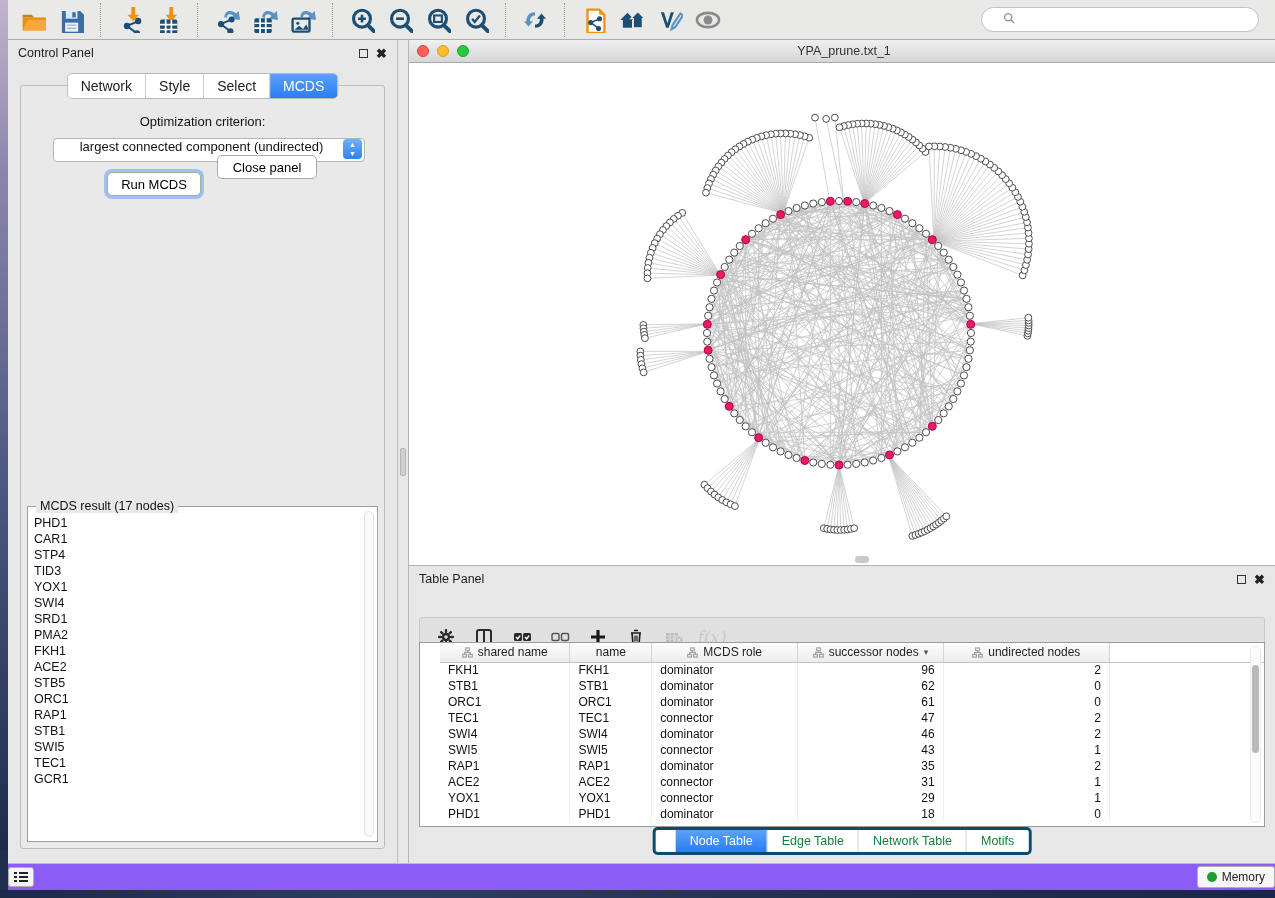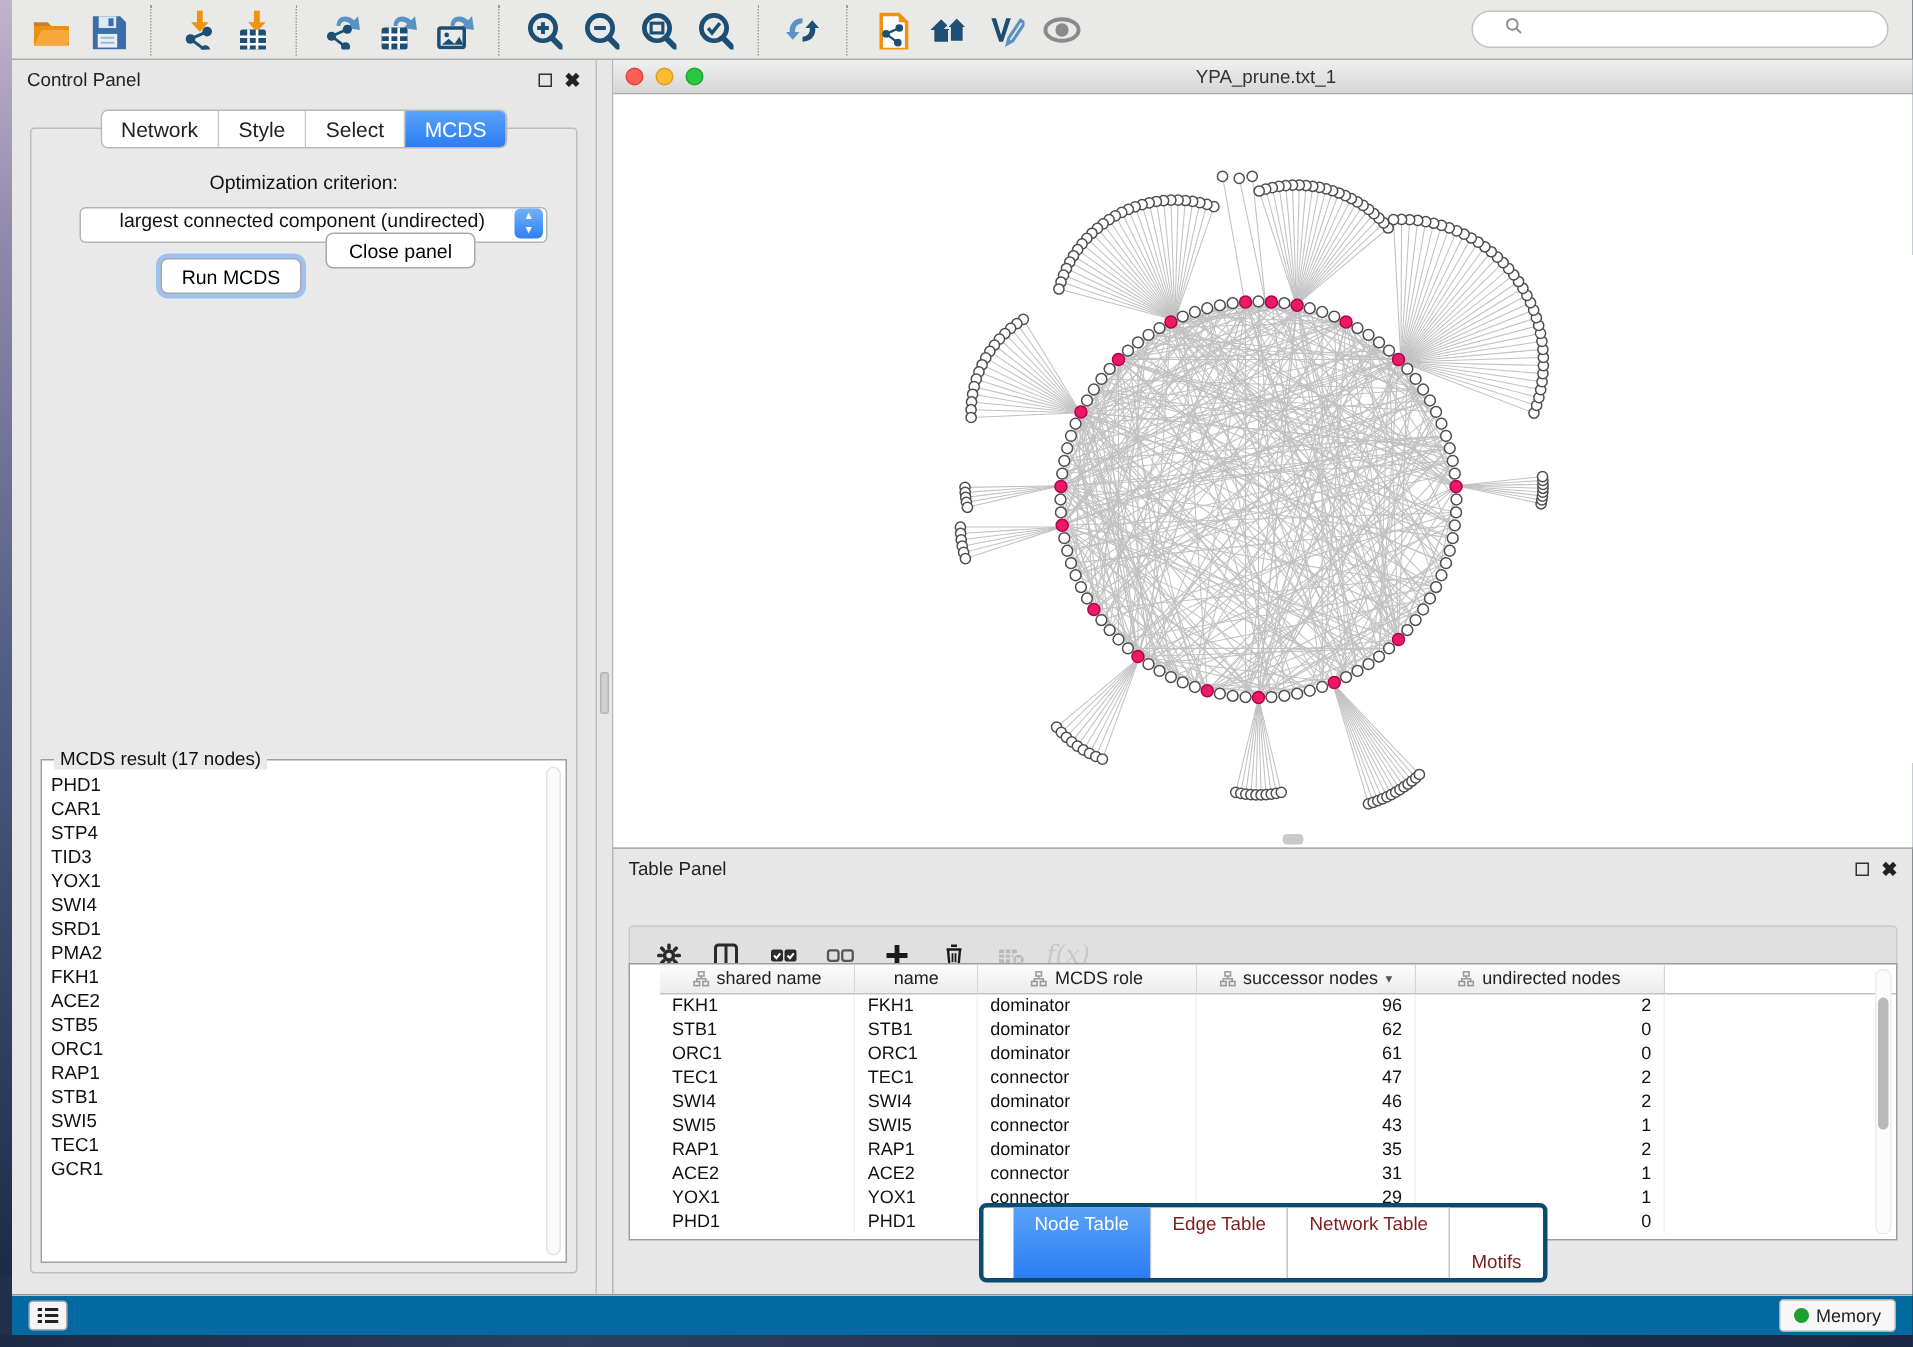--- a/index.html
+++ b/index.html
@@ -107,27 +107,27 @@
   .sort-chev { font-size:9px; color:#555; }
   #node-table td { height:16px; border-right:1px solid #f0f0f0; padding:0 8px; color:#111;
     white-space:nowrap; overflow:hidden; }
   #node-table td.num { text-align:right; }
   #table-vscroll { position:absolute; top:3px; right:3px; width:11px; bottom:3px; background:#fcfcfc;
     border:1px solid #ececec; border-radius:5px; }
   #table-vscroll .thumb { position:absolute; left:1px; top:18px; width:7px; height:88px;
     background:#b9b9b9; border-radius:4px; }
   #tp-tabs { position:absolute; left:50%; transform:translateX(-50%); bottom:8px; display:flex;
     border:3px solid #0c4a6e; border-radius:5px; overflow:hidden; background:#fff; font-size:12.5px;padding-left:20px; }
-  .tp-tab { padding:4px 14px; background:#fff; color:#7f1d1d; border-right:1px solid #c4c4c4; }
-  .tp-tab:last-child { border-right:none;margin-top:25px; }
+  .tp-tab { padding:4px 14px; background:#fff; color:#15803d; border-right:1px solid #c4c4c4; }
+  .tp-tab:last-child { border-right:none; }
   .tp-tab.active { background:linear-gradient(180deg,#5aa2f9,#2a7df3); color:#fff; }
 
   
-  #status-bar { left:8px; top:863px; width:1267px; height:27px; background:#0369a1;
-    border-top:1px solid #bdbdbd; display:flex; align-items:center; padding:0 11px; }
+  #status-bar { left:8px; top:863px; width:1267px; height:27px; background:#8b5cf6;
+    border-top:1px solid #bdbdbd; display:flex; align-items:center; padding:0 0; }
   #taskmgr-btn { width:26px; height:20px; border:1px solid #b0b0b0; border-radius:3px; background:#f4f4f4;
     display:flex; align-items:center; justify-content:center; }
   #memory-btn { margin-left:auto; height:22px; border:1px solid #b0b0b0; border-radius:3px;
     background:#f7f7f7; display:flex; align-items:center; gap:5px; padding:0 9px; font-size:12px; color:#222; }
   #memory-dot { width:10px; height:10px; border-radius:50%; background:#1d9e2f; }
 </style>
 </head>
 <body>
 
 <div id="toolbar" class="abs">

